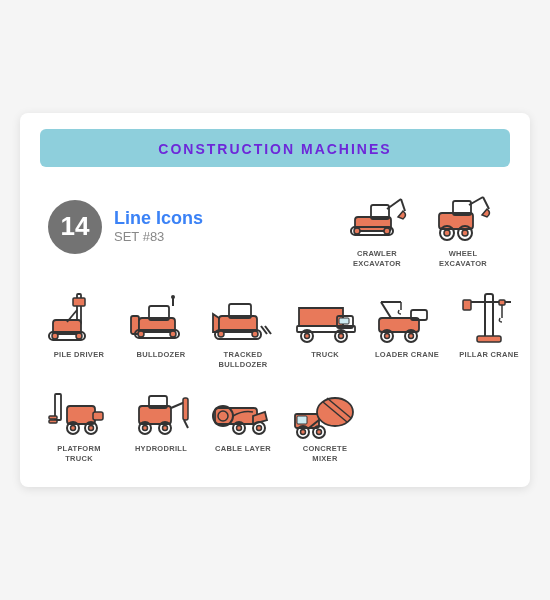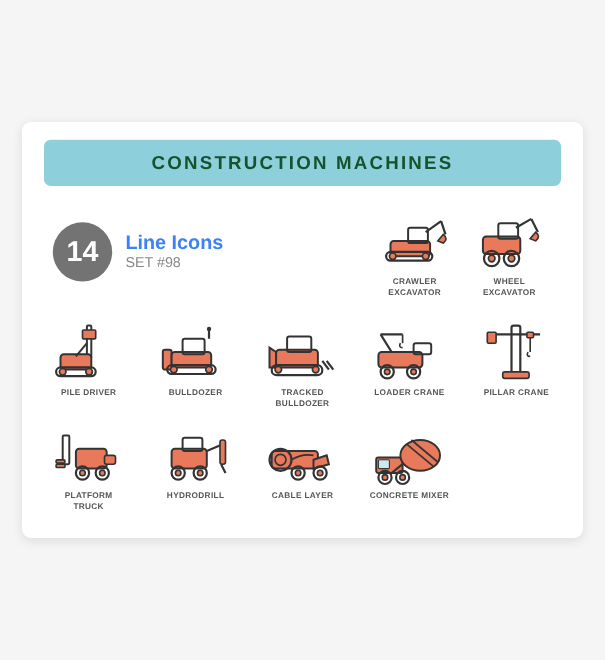--- a/index.html
+++ b/index.html
@@ -20,23 +20,23 @@
       box-shadow: 0 2px 10px rgba(0,0,0,0.1);
     }
     .header {
       background: #8ecfdc;
       border-radius: 6px;
       text-align: center;
       padding: 12px 0 10px;
       margin-bottom: 14px;
     }
     .header-title {
-      font-size: 17px;
+      font-size: 14px;
       font-weight: 900;
-      color: #14532d;
+      color: #6d28d9;
       letter-spacing: 2px;
       text-transform: uppercase;
     }
     .sub-header {
       display: flex;
       align-items: center;
       margin-bottom: 10px;
       padding: 0 8px;
     }
     .number-badge {
@@ -101,21 +101,21 @@
 
 <div class="card">
   <div class="header">
     <div class="header-title">CONSTRUCTION MACHINES</div>
   </div>
 
   <div class="sub-header">
     <div class="number-badge">14</div>
     <div class="line-icons-text">
       <span class="line-icons-label">Line Icons</span>
-      <span class="set-label">SET #98</span>
+      <span class="set-label">SET #83</span>
     </div>
 
     <div style="margin-left:auto; display:flex; gap:8px; align-items:flex-start;">
 
       <div class="icon-item">
         <div class="icon-svg-wrap">
           <svg viewBox="0 0 68 56">
 
             <rect x="12" y="28" width="36" height="14" rx="3" fill="#e8795a" stroke="#333" stroke-width="1.8"></rect>
 
@@ -151,21 +151,21 @@
             <circle cx="18" cy="44" r="3" fill="#e8795a" stroke="#333" stroke-width="1.5"></circle>
             <circle cx="36" cy="44" r="7" fill="none" stroke="#333" stroke-width="2"></circle>
             <circle cx="36" cy="44" r="3" fill="#e8795a" stroke="#333" stroke-width="1.5"></circle>
           </svg>
         </div>
         <div class="icon-label">WHEEL<br>EXCAVATOR</div>
       </div>
     </div>
   </div>
 
-  <div style="display:grid; grid-template-columns: repeat(5, 1fr); gap:2px 16px;">
+  <div style="display:grid; grid-template-columns: repeat(6, 1fr); gap:2px 4px;">
 
     <div class="icon-item">
       <div class="icon-svg-wrap">
         <svg viewBox="0 0 68 56">
 
           <rect x="32" y="4" width="4" height="30" rx="1" fill="none" stroke="#333" stroke-width="1.8"></rect>
 
           <rect x="28" y="8" width="12" height="8" rx="1" fill="#e8795a" stroke="#333" stroke-width="1.5"></rect>
 
           <rect x="8" y="30" width="28" height="14" rx="3" fill="#e8795a" stroke="#333" stroke-width="1.8"></rect>
@@ -215,20 +215,40 @@
           <line x1="56" y1="36" x2="62" y2="44" stroke="#333" stroke-width="2"></line>
 
           <rect x="6" y="40" width="46" height="9" rx="4.5" fill="none" stroke="#333" stroke-width="2"></rect>
           <circle cx="12" cy="44" r="3" fill="#e8795a" stroke="#333" stroke-width="1.5"></circle>
           <circle cx="46" cy="44" r="3" fill="#e8795a" stroke="#333" stroke-width="1.5"></circle>
         </svg>
       </div>
       <div class="icon-label">TRACKED<br>BULLDOZER</div>
     </div>
 
+    <div class="icon-item">
+      <div class="icon-svg-wrap">
+        <svg viewBox="0 0 68 56">
+
+          <path d="M8 18 L52 18 L52 36 L8 36 Z" fill="#e8795a" stroke="#333" stroke-width="1.8"></path>
+
+          <rect x="46" y="26" width="16" height="12" rx="2" fill="none" stroke="#333" stroke-width="1.8"></rect>
+
+          <rect x="48" y="28" width="10" height="6" rx="1" fill="#cce9f0" stroke="#333" stroke-width="1"></rect>
+
+          <rect x="6" y="36" width="58" height="6" rx="1" fill="none" stroke="#333" stroke-width="1.8"></rect>
+
+          <circle cx="16" cy="46" r="6" fill="none" stroke="#333" stroke-width="2"></circle>
+          <circle cx="16" cy="46" r="2.5" fill="#e8795a" stroke="#333" stroke-width="1.5"></circle>
+          <circle cx="50" cy="46" r="6" fill="none" stroke="#333" stroke-width="2"></circle>
+          <circle cx="50" cy="46" r="2.5" fill="#e8795a" stroke="#333" stroke-width="1.5"></circle>
+        </svg>
+      </div>
+      <div class="icon-label">TRUCK</div>
+    </div>
 
     <div class="icon-item">
       <div class="icon-svg-wrap">
         <svg viewBox="0 0 68 56">
 
           <rect x="6" y="28" width="40" height="14" rx="3" fill="#e8795a" stroke="#333" stroke-width="1.8"></rect>
 
           <rect x="38" y="20" width="16" height="10" rx="2" fill="none" stroke="#333" stroke-width="1.8"></rect>
 
           <line x1="18" y1="28" x2="8" y2="12" stroke="#333" stroke-width="2"></line>

